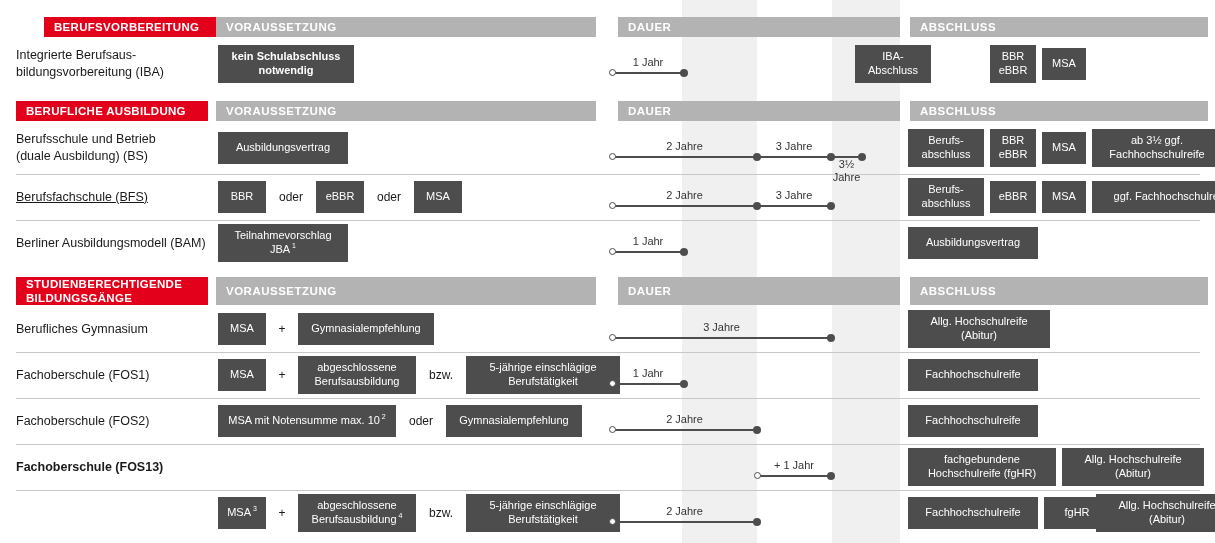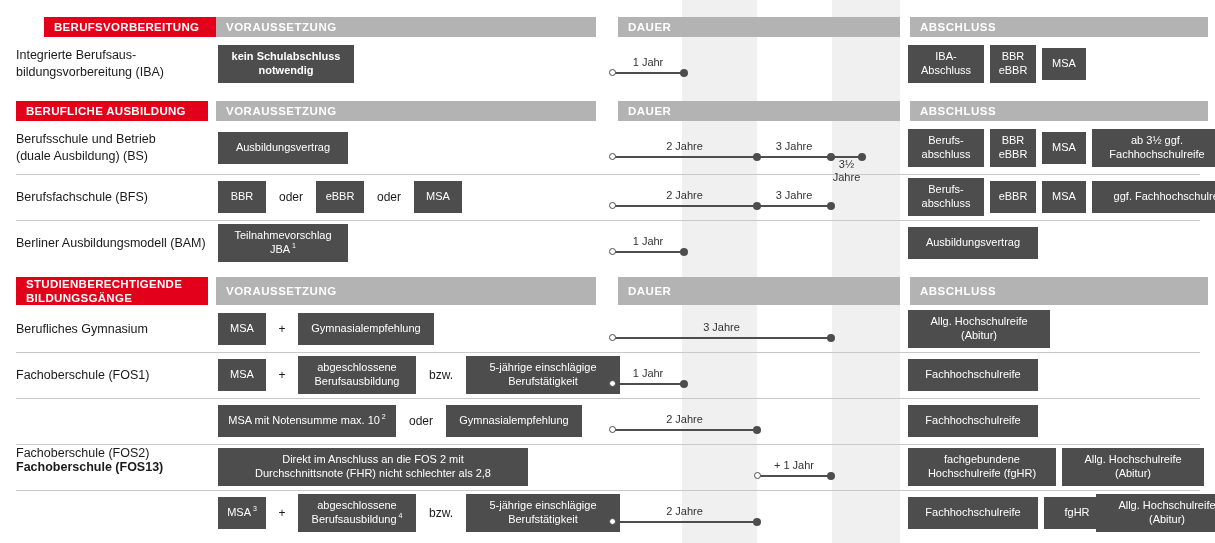--- a/index.html
+++ b/index.html
@@ -140,21 +140,21 @@
     <div class="row-label abs" style="left: 16px; top: 38px; width: 192px; height: 52px;">
       <div>Integrierte Berufsaus-<br>bildungsvorbereitung (IBA)</div>
     </div>
     <div class="chip abs" style="left: 218px; top: 45px; width: 136px; height: 38px; font-weight: bold;">
       <span>kein Schulabschluss<br>notwendig</span>
     </div>
     <div class="tl-line" style="left: 612px; top: 72px; width: 72px;"></div>
     <div class="tl-open" style="left: 608.5px; top: 68.5px;"></div>
     <div class="tl-dot" style="left: 680px; top: 69px;"></div>
     <div class="tl-label" style="left: 608px; top: 56px; width: 80px;">1 Jahr</div>
-    <div class="chip abs" style="left: 908px; top: 45px; width: 76px; height: 38px;">
+    <div class="chip abs" style="left: 855px; top: 45px; width: 76px; height: 38px;">
       <span>IBA-<br>Abschluss</span>
     </div>
     <div class="chip abs" style="left: 990px; top: 45px; width: 46px; height: 38px;">
       <span>BBR<br>eBBR</span>
     </div>
     <div class="chip abs" style="left: 1042px; top: 48px; width: 44px; height: 32px;">
       <span>MSA</span>
     </div>
     <div class="cat-head abs" style="left: 16px; top: 101px; width: 192px; height: 20px;">
       <div>BERUFLICHE AUSBILDUNG</div>
@@ -184,21 +184,21 @@
     <div class="chip abs" style="left: 990px; top: 129px; width: 46px; height: 38px;">
       <span>BBR<br>eBBR</span>
     </div>
     <div class="chip abs" style="left: 1042px; top: 132px; width: 44px; height: 32px;">
       <span>MSA</span>
     </div>
     <div class="chip abs" style="left: 1092px; top: 129px; width: 130px; height: 38px;">
       <span>ab 3½ ggf.<br>Fachhochschulreife</span>
     </div>
     <div class="sep" style="left: 16px; top: 174px; width: 1184px;"></div>
-    <div class="row-label abs" style="left: 16px; top: 174px; width: 192px; height: 46px;">
+    <div class="row-label abs" style="left: 16px; top: 174px; width: 192px; height: 46px; text-decoration: underline;">
       <div>Berufsfachschule (BFS)</div>
     </div>
     <div class="chip abs" style="left: 218px; top: 181px; width: 48px; height: 32px;">
       <span>BBR</span>
     </div>
     <div class="conj abs" style="left: 272px; top: 187px; width: 38px; height: 20px;">
       <span>oder</span>
     </div>
     <div class="chip abs" style="left: 316px; top: 181px; width: 48px; height: 32px;">
       <span>eBBR</span>
@@ -287,21 +287,21 @@
       <span>5-jährige einschlägige<br>Berufstätigkeit</span>
     </div>
     <div class="tl-line" style="left: 612px; top: 383px; width: 72px;"></div>
     <div class="tl-open" style="left: 608.5px; top: 379.5px;"></div>
     <div class="tl-dot" style="left: 680px; top: 380px;"></div>
     <div class="tl-label" style="left: 608px; top: 367px; width: 80px;">1 Jahr</div>
     <div class="chip abs" style="left: 908px; top: 359px; width: 130px; height: 32px;">
       <span>Fachhochschulreife</span>
     </div>
     <div class="sep" style="left: 16px; top: 398px; width: 1184px;"></div>
-    <div class="row-label abs" style="left: 16px; top: 398px; width: 192px; height: 46px; margin-top: 32px;">
+    <div class="row-label abs" style="left: 16px; top: 398px; width: 192px; height: 46px;">
       <div>Fachoberschule (FOS2)</div>
     </div>
     <div class="chip abs" style="left: 218px; top: 405px; width: 178px; height: 32px;">
       <span>MSA mit Notensumme max. 10<sup> 2</sup></span>
     </div>
     <div class="conj abs" style="left: 402px; top: 411px; width: 38px; height: 20px;">
       <span>oder</span>
     </div>
     <div class="chip abs" style="left: 446px; top: 405px; width: 136px; height: 32px;">
       <span>Gymnasialempfehlung</span>
@@ -310,23 +310,20 @@
     <div class="tl-open" style="left: 608.5px; top: 425.5px;"></div>
     <div class="tl-dot" style="left: 753px; top: 426px;"></div>
     <div class="tl-label" style="left: 644.5px; top: 413px; width: 80px;">2 Jahre</div>
     <div class="chip abs" style="left: 908px; top: 405px; width: 130px; height: 32px;">
       <span>Fachhochschulreife</span>
     </div>
     <div class="sep" style="left: 16px; top: 444px; width: 1184px;"></div>
     <div class="row-label abs" style="left: 16px; top: 444px; width: 192px; height: 46px; font-weight: bold;">
       <div>Fachoberschule (FOS13)</div>
     </div>
-    <div class="chip abs" style="left: 218px; top: 448px; width: 310px; height: 38px;">
-      <span>Direkt im Anschluss an die FOS 2 mit<br>Durchschnittsnote (FHR) nicht schlechter als 2,8</span>
-    </div>
     <div class="tl-line" style="left: 757px; top: 475px; width: 74px;"></div>
     <div class="tl-open" style="left: 753.5px; top: 471.5px;"></div>
     <div class="tl-dot" style="left: 827px; top: 472px;"></div>
     <div class="tl-label" style="left: 754px; top: 459px; width: 80px;">+ 1 Jahr</div>
     <div class="chip abs" style="left: 908px; top: 448px; width: 148px; height: 38px;">
       <span>fachgebundene<br>Hochschulreife (fgHR)</span>
     </div>
     <div class="chip abs" style="left: 1062px; top: 448px; width: 142px; height: 38px;">
       <span>Allg. Hochschulreife<br>(Abitur)</span>
     </div>

